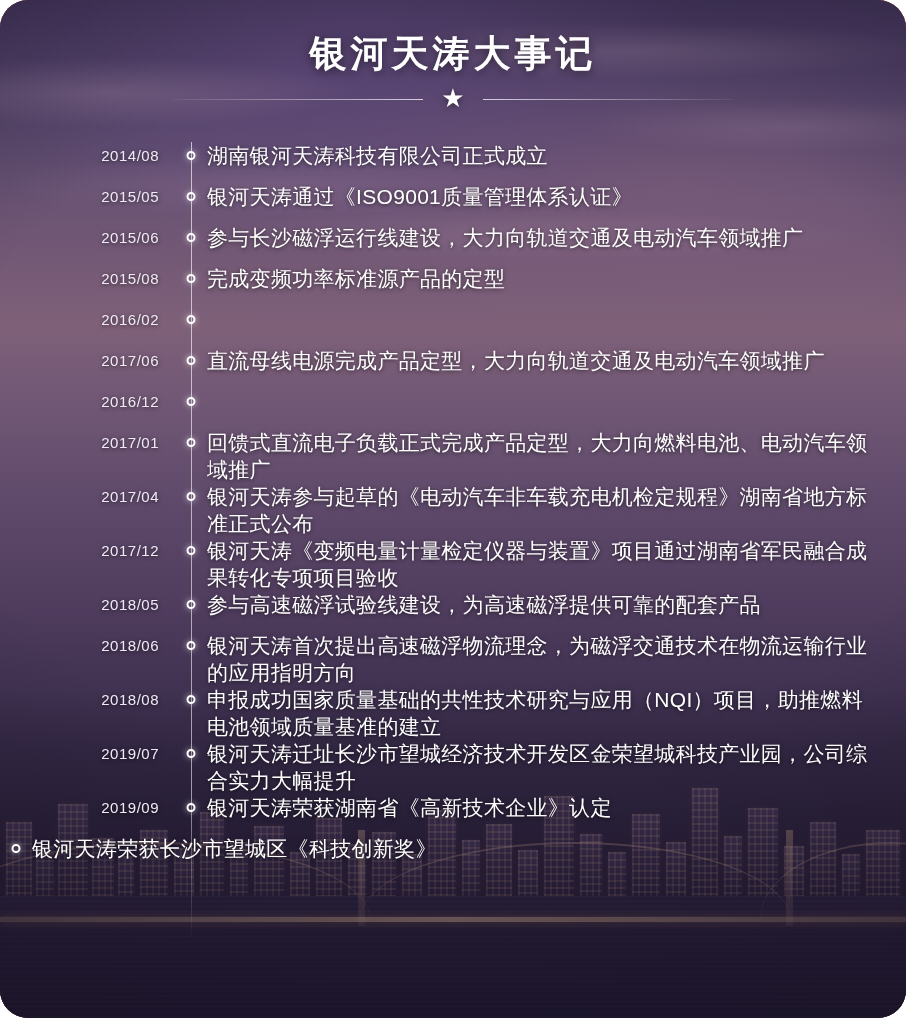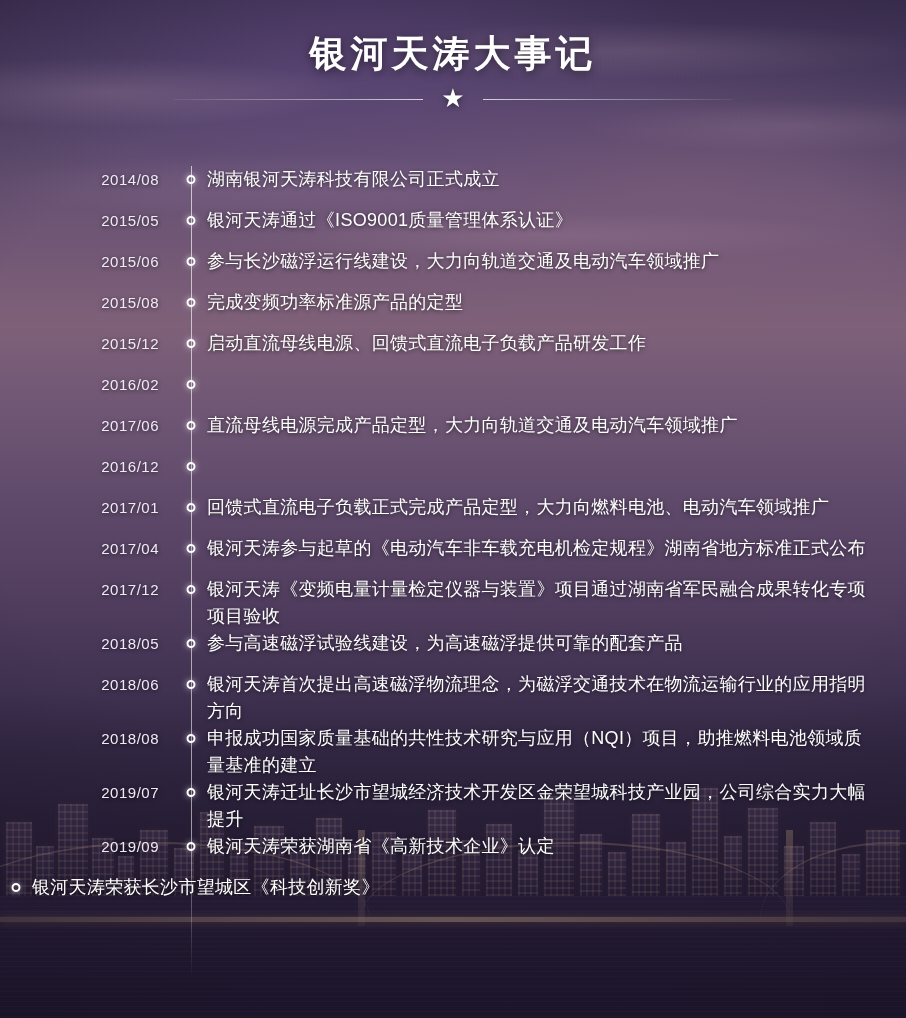--- a/index.html
+++ b/index.html
@@ -11,20 +11,21 @@
     height: 1018px;
     font-family: "Liberation Sans", sans-serif;
     overflow: hidden;
   }
   .page {
     position: relative;
     width: 906px;
     height: 1018px;
     overflow: hidden;
     background: #b91c1c;
+    border-radius: 28px;
   }
   
   .bg {
     position: absolute;
     inset: 0;
     background:
       
       radial-gradient(ellipse 520px 260px at 38% 6%, rgba(120,90,150,0.55), rgba(120,90,150,0) 70%),
       radial-gradient(ellipse 600px 200px at 75% 18%, rgba(150,110,140,0.40), rgba(150,110,140,0) 70%),
       linear-gradient(to bottom,
@@ -173,21 +174,20 @@
     text-shadow: 0 1px 6px rgba(0,0,0,0.5);
   }
 
   
   .timeline {
     position: absolute;
     left: 0; right: 0;
     top: 142px;
     z-index: 4;
     padding-bottom: 20px;
-    margin-top: 24px;
   }
   .axis {
     position: absolute;
     left: 191px;
     top: 0;
     bottom: -42px;
     width: 1px;
     background: linear-gradient(to bottom, rgba(255,255,255,0.65) 0%, rgba(255,255,255,0.55) 82%, rgba(255,255,255,0.0) 100%);
   }
   .row {
@@ -225,21 +225,21 @@
     border-radius: 50%;
     background: rgba(255,255,255,0.10);
     border: 2px solid #ffffff;
     box-shadow: 0 0 6px rgba(255,255,255,0.55);
     box-sizing: border-box;
   }
   .desc {
     flex: 1 1 auto;
     padding-right: 36px;
     color: #ffffff;
-    font-size: 18px;
+    font-size: 21px;
     line-height: 27px;
     letter-spacing: 0.3px;
     text-shadow: 0 1px 4px rgba(0,0,0,0.65);
   }
 </style>
 </head>
 <body>
 
 <div class="page">
 
@@ -328,27 +328,20 @@
         <div class="desc">参与长沙磁浮运行线建设，大力向轨道交通及电动汽车领域推广</div>
       </div>
       <div class="row">
         <div class="date">2015/08</div>
         <div class="dot-cell">
           <div class="dot"></div>
         </div>
         <div class="desc">完成变频功率标准源产品的定型</div>
       </div>
       <div class="row">
-        <div class="date">2015/12</div>
-        <div class="dot-cell">
-          <div class="dot"></div>
-        </div>
-        <div class="desc">启动直流母线电源、回馈式直流电子负载产品研发工作</div>
-      </div>
-      <div class="row">
         <div class="date">2016/02</div>
         <div class="dot-cell">
           <div class="dot"></div>
         </div>
       </div>
       <div class="row">
         <div class="date">2017/06</div>
         <div class="dot-cell">
           <div class="dot"></div>
         </div>

